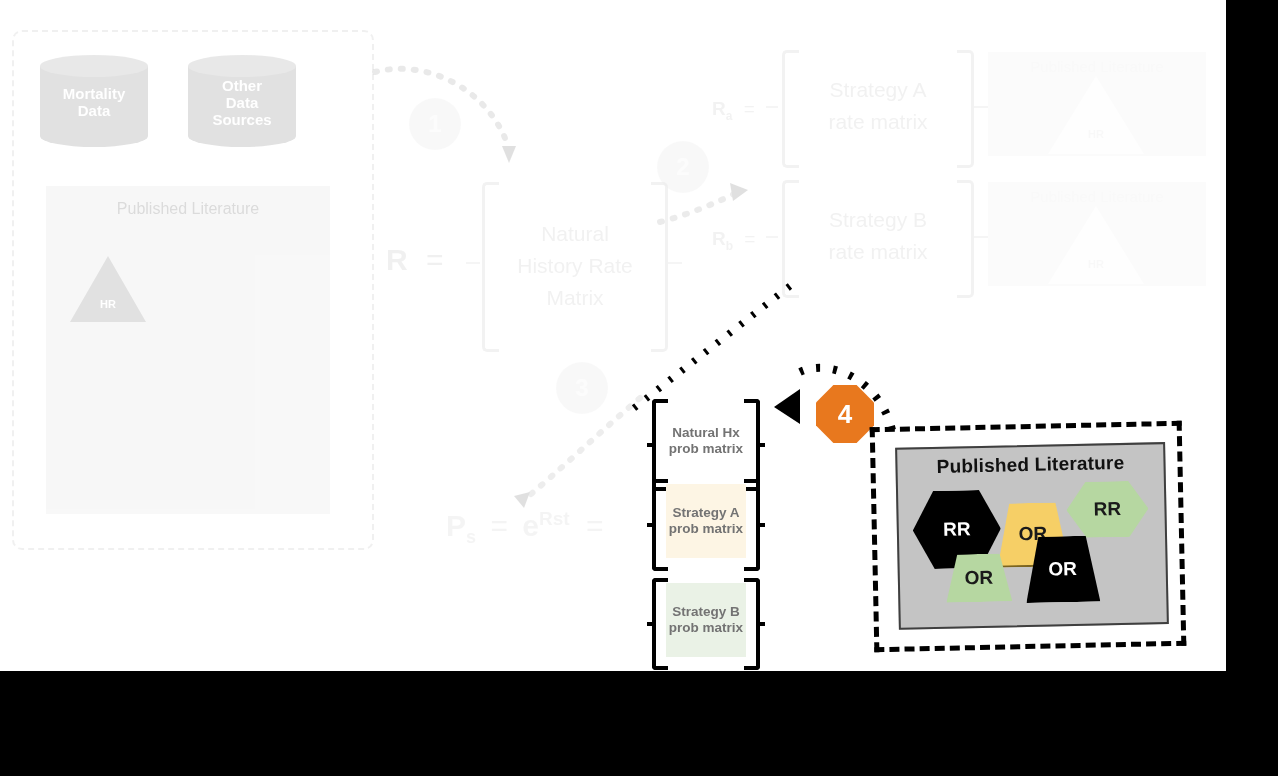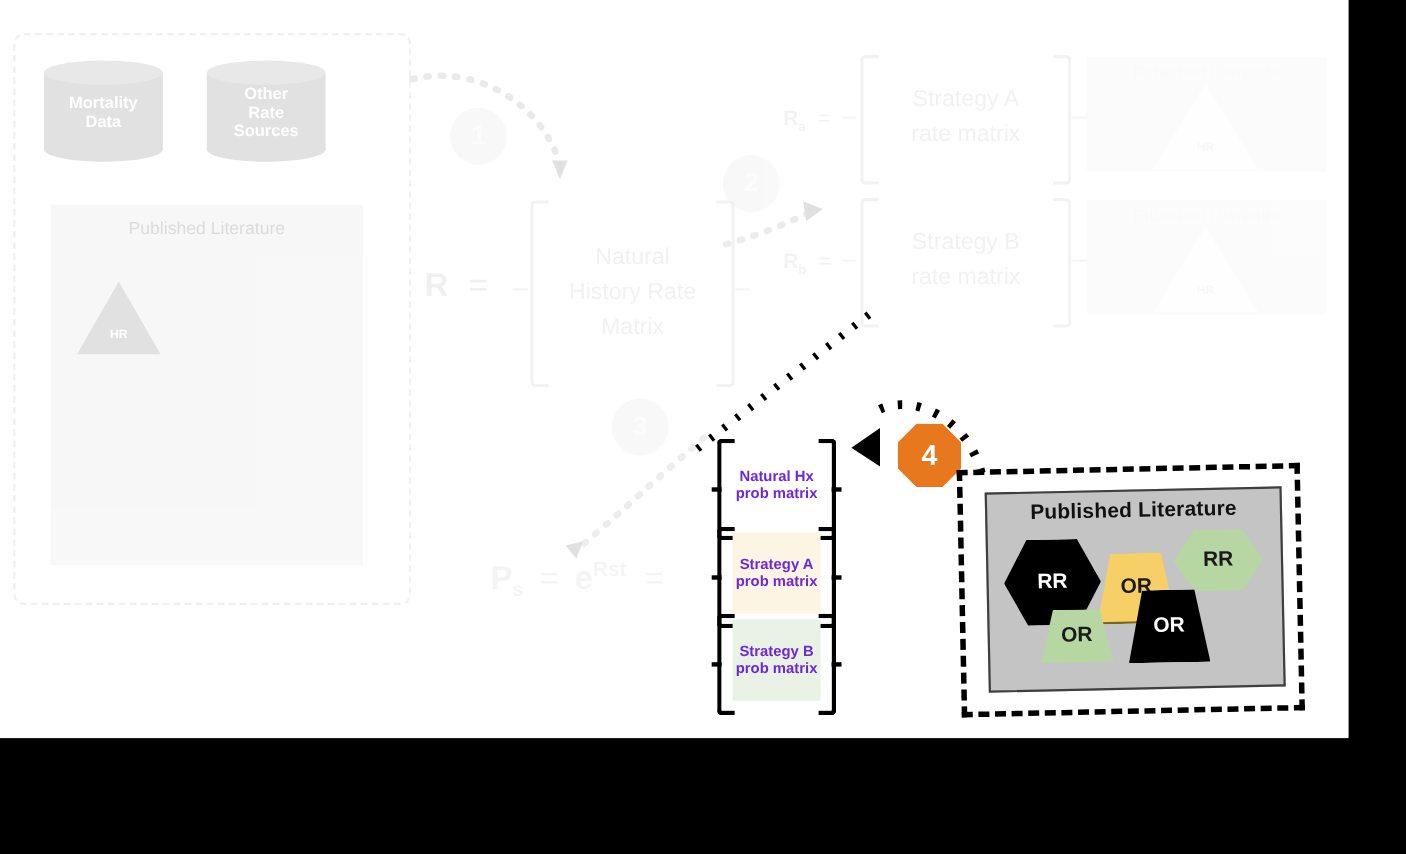--- a/index.html
+++ b/index.html
@@ -56,21 +56,21 @@
 
   
   .badge-ghost{width:52px;height:52px;border-radius:50%;background:#ebebeb;color:#f7f7f7;
     font-size:24px;font-weight:bold;display:flex;align-items:center;justify-content:center;}
 
   
   .tick{background:#dedede;}
   .pm-box{position:relative;width:80px;height:74px;margin:0 auto;}
   .pm-inner{position:absolute;left:0;top:0;right:0;bottom:0;
      display:flex;align-items:center;justify-content:center;text-align:center;
-     font-size:13.5px;font-weight:bold;line-height:16px;color:#6d28d9;}
+     font-size:13.5px;font-weight:bold;line-height:16px;color:#737373;}
   .bk{position:absolute;top:-5px;height:calc(100% + 10px);width:12px;}
   .bk.l{left:-14px;border-left:4px solid #000;border-top:4px solid #000;border-bottom:4px solid #000;border-radius:4px 0 0 4px;}
   .bk.r{right:-14px;border-right:4px solid #000;border-top:4px solid #000;border-bottom:4px solid #000;border-radius:0 4px 4px 0;}
   .bk-nub{position:absolute;top:50%;width:9px;height:4px;background:#000;margin-top:-2px;}
 
   
   .badge4{width:58px;height:58px;background:#e8781e;color:#fff;font-size:26px;font-weight:bold;
      clip-path:polygon(30% 0,70% 0,100% 30%,100% 70%,70% 100%,30% 100%,0 70%,0 30%);
      display:flex;align-items:center;justify-content:center;}
 
@@ -107,21 +107,21 @@
 Data</div>
       </div>
     </div>
 
     <div class="abs ghost-strong" style="left:188px;top:55px;">
       <div class="cyl" style="position:relative;">
         <div class="bot"></div>
           <div class="body"></div>
           <div class="top"></div>
         <div class="lbl" style="white-space:pre-line;">Other
-Rate
+Data
 Sources</div>
       </div>
     </div>
 
     <div class="abs ghost-strong pl-panel" style="left:46px;top:186px;width:284px;height:328px;">
       <div class="pl-title" style="padding-top:14px;">Published Literature</div>
       <div class="abs" style="left:24px;top:70px;">
         <div style="position:relative;width:76px;height:66px;">
           <div class="tri-gray"></div>
           <div class="tri-gray-lbl">HR</div>
@@ -247,21 +247,21 @@
           </div>
         <div class="bk r">
             <div class="bk-nub" style="right:-9px;"></div>
           </div>
         <div class="pm-inner" style="white-space:pre-line;">Strategy A
 prob matrix</div>
       </div>
     </div>
 
     <div class="abs" style="left:666px;top:563px;">
-      <div class="pm-box" style="background:#eaf2e6;">
+      <div class="pm-box" style="background:#eaf2e6;margin-top:20px;">
         <div class="bk l">
             <div class="bk-nub" style="left:-9px;"></div>
           </div>
         <div class="bk r">
             <div class="bk-nub" style="right:-9px;"></div>
           </div>
         <div class="pm-inner" style="white-space:pre-line;">Strategy B
 prob matrix</div>
       </div>
     </div>

